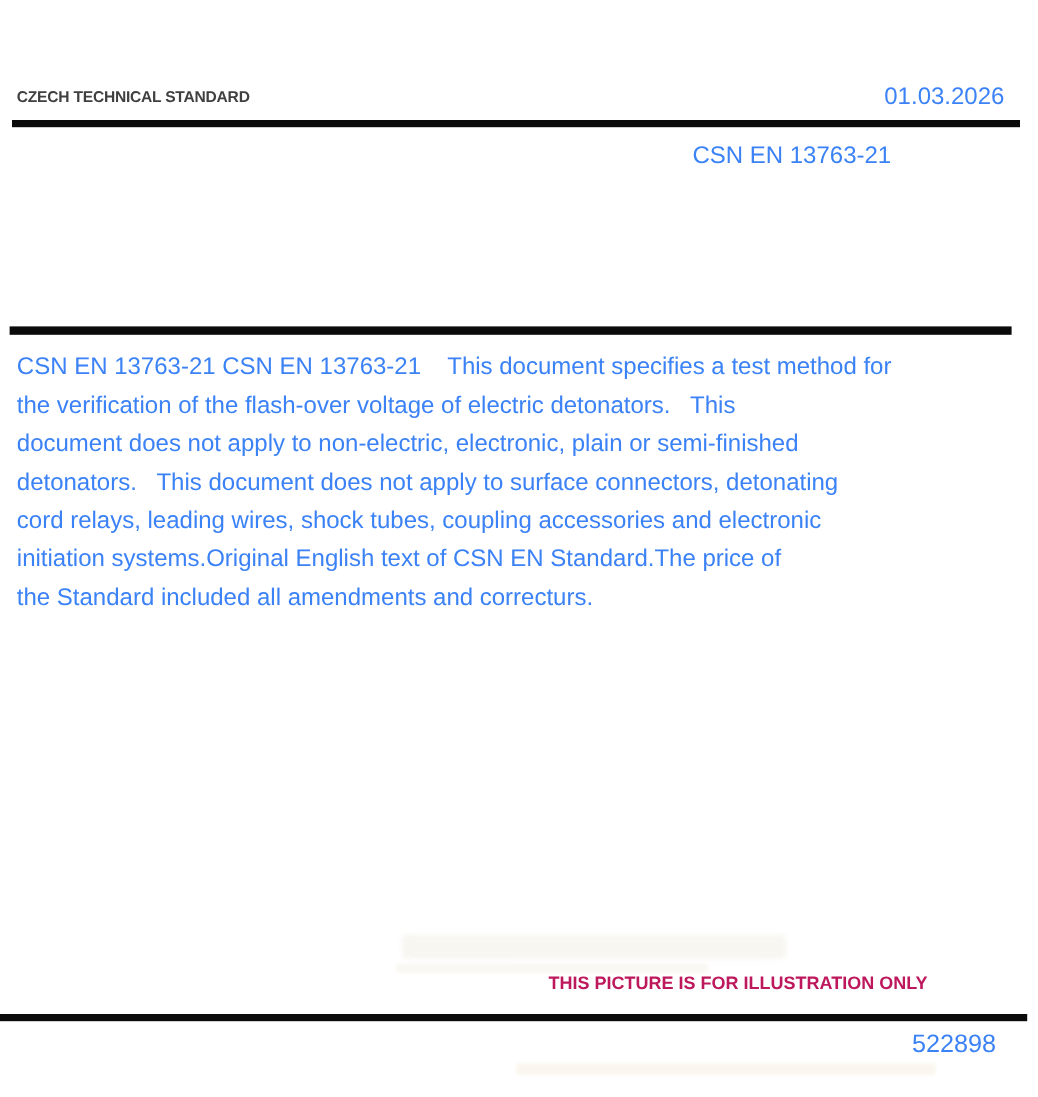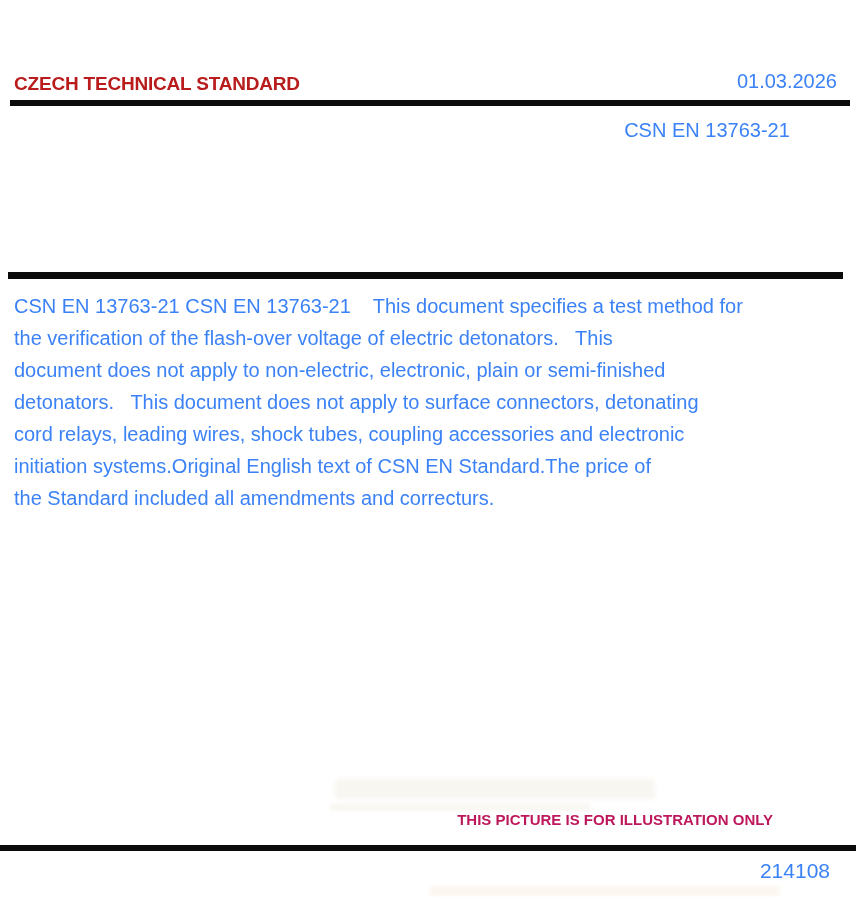--- a/index.html
+++ b/index.html
@@ -9,42 +9,42 @@
     background:#ffffff;
     font-family:"Liberation Sans", sans-serif;
     overflow:hidden;
   }
   .abs{position:absolute;}
   .prewrap{white-space:pre-wrap;}
   .accent{color:#3b82f6;}
 
   .header-title{
     left:14px;top:73px;
-    font-size:19px;font-weight:bold;
+    font-size:13px;font-weight:bold;
     letter-spacing:-0.2px;
-    color:#b91c1c;
+    color:#404040;
   }
   .header-date{
     right:28px;top:70px;
     font-size:20px;
     text-align:right;
   }
   .rule{background:#0b0b0b;}
   .rule-1{left:10px;top:100px;width:840px;height:6px;}
   .rule-2{left:8px;top:272px;width:835px;height:7px;}
   .rule-footer{left:0px;top:845px;width:856px;height:6px;}
 
   .doc-title{
     left:14px;top:113px;width:600px;
     font-size:20px;line-height:32px;
   }
   .doc-codes{
     right:28px;top:114px;width:260px;
     font-size:20px;line-height:32px;
-    text-align:center;
+    text-align:left;
   }
   .abstract{
     left:14px;top:290px;width:820px;
     font-size:20px;line-height:32px;
   }
 
   .watermark-smudge-1{
     left:335px;top:779px;width:320px;height:20px;
     background:#f8f6f1;border-radius:4px;filter:blur(2px);
   }
@@ -100,17 +100,17 @@
 initiation systems.Original English text of CSN EN Standard.The price of
 the Standard included all amendments and correcturs.</div>
 
   <div class="abs watermark-smudge-1"></div>
   <div class="abs watermark-smudge-2"></div>
 
   <div class="abs illustration-note">THIS PICTURE IS FOR ILLUSTRATION ONLY</div>
 
   <div class="abs rule rule-footer"></div>
 
-  <div class="abs footer-number accent">214108</div>
+  <div class="abs footer-number accent">522898</div>
 
   <div class="abs bottom-smudge"></div>
 
 </div>
 
 </body></html>

